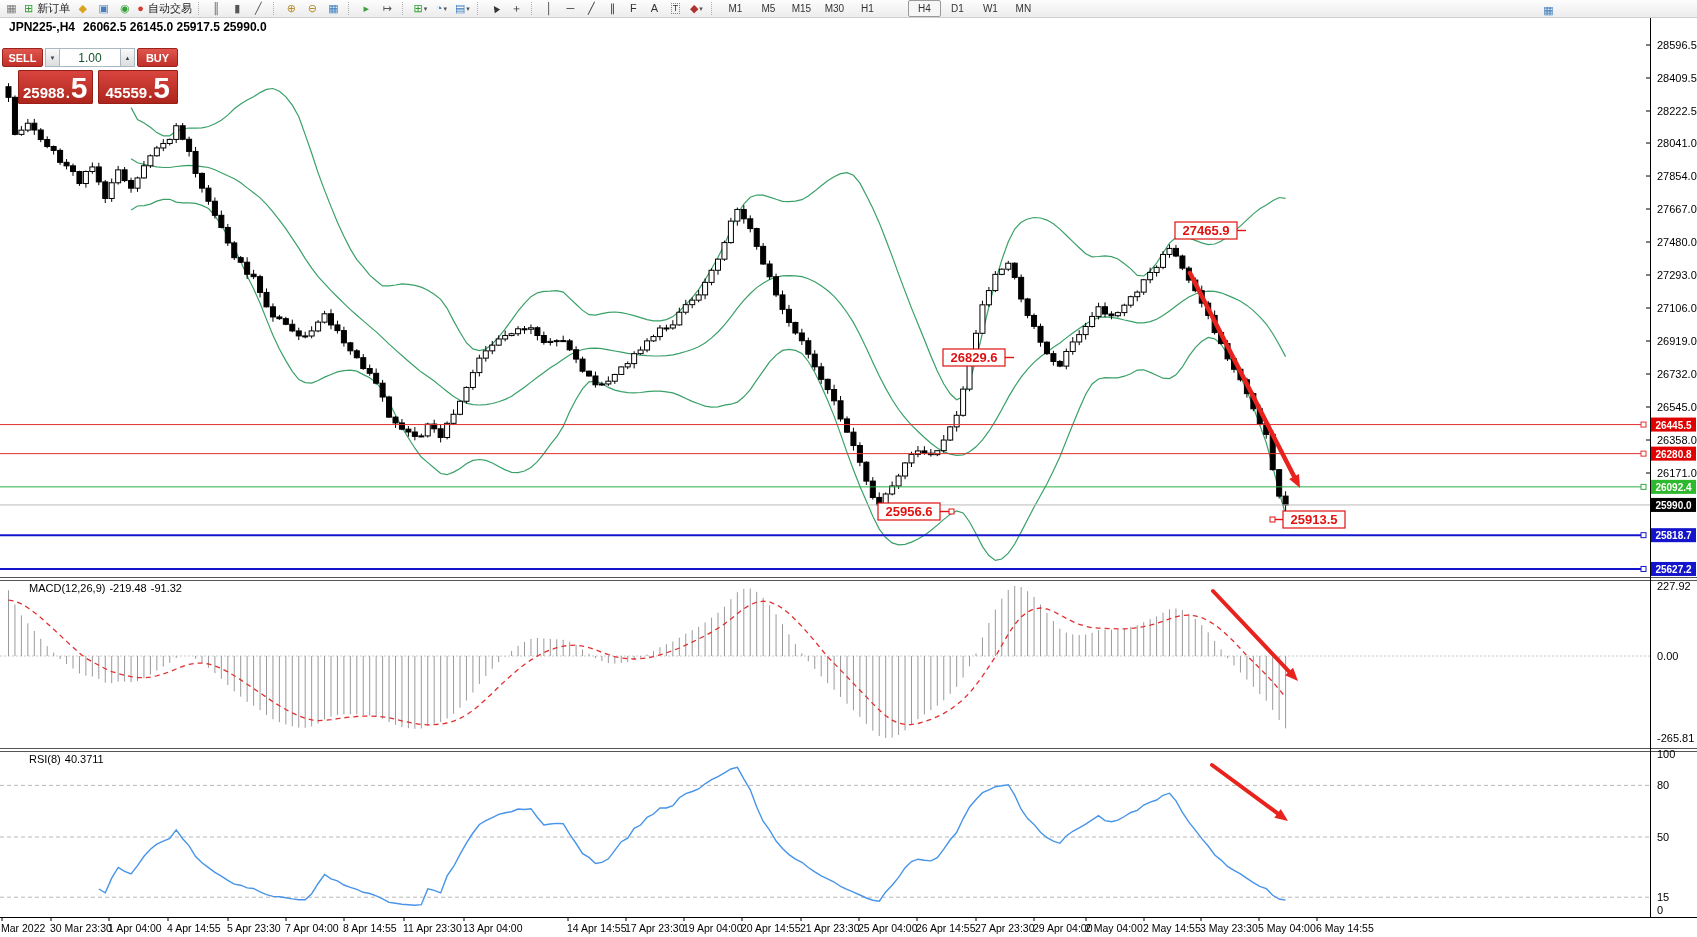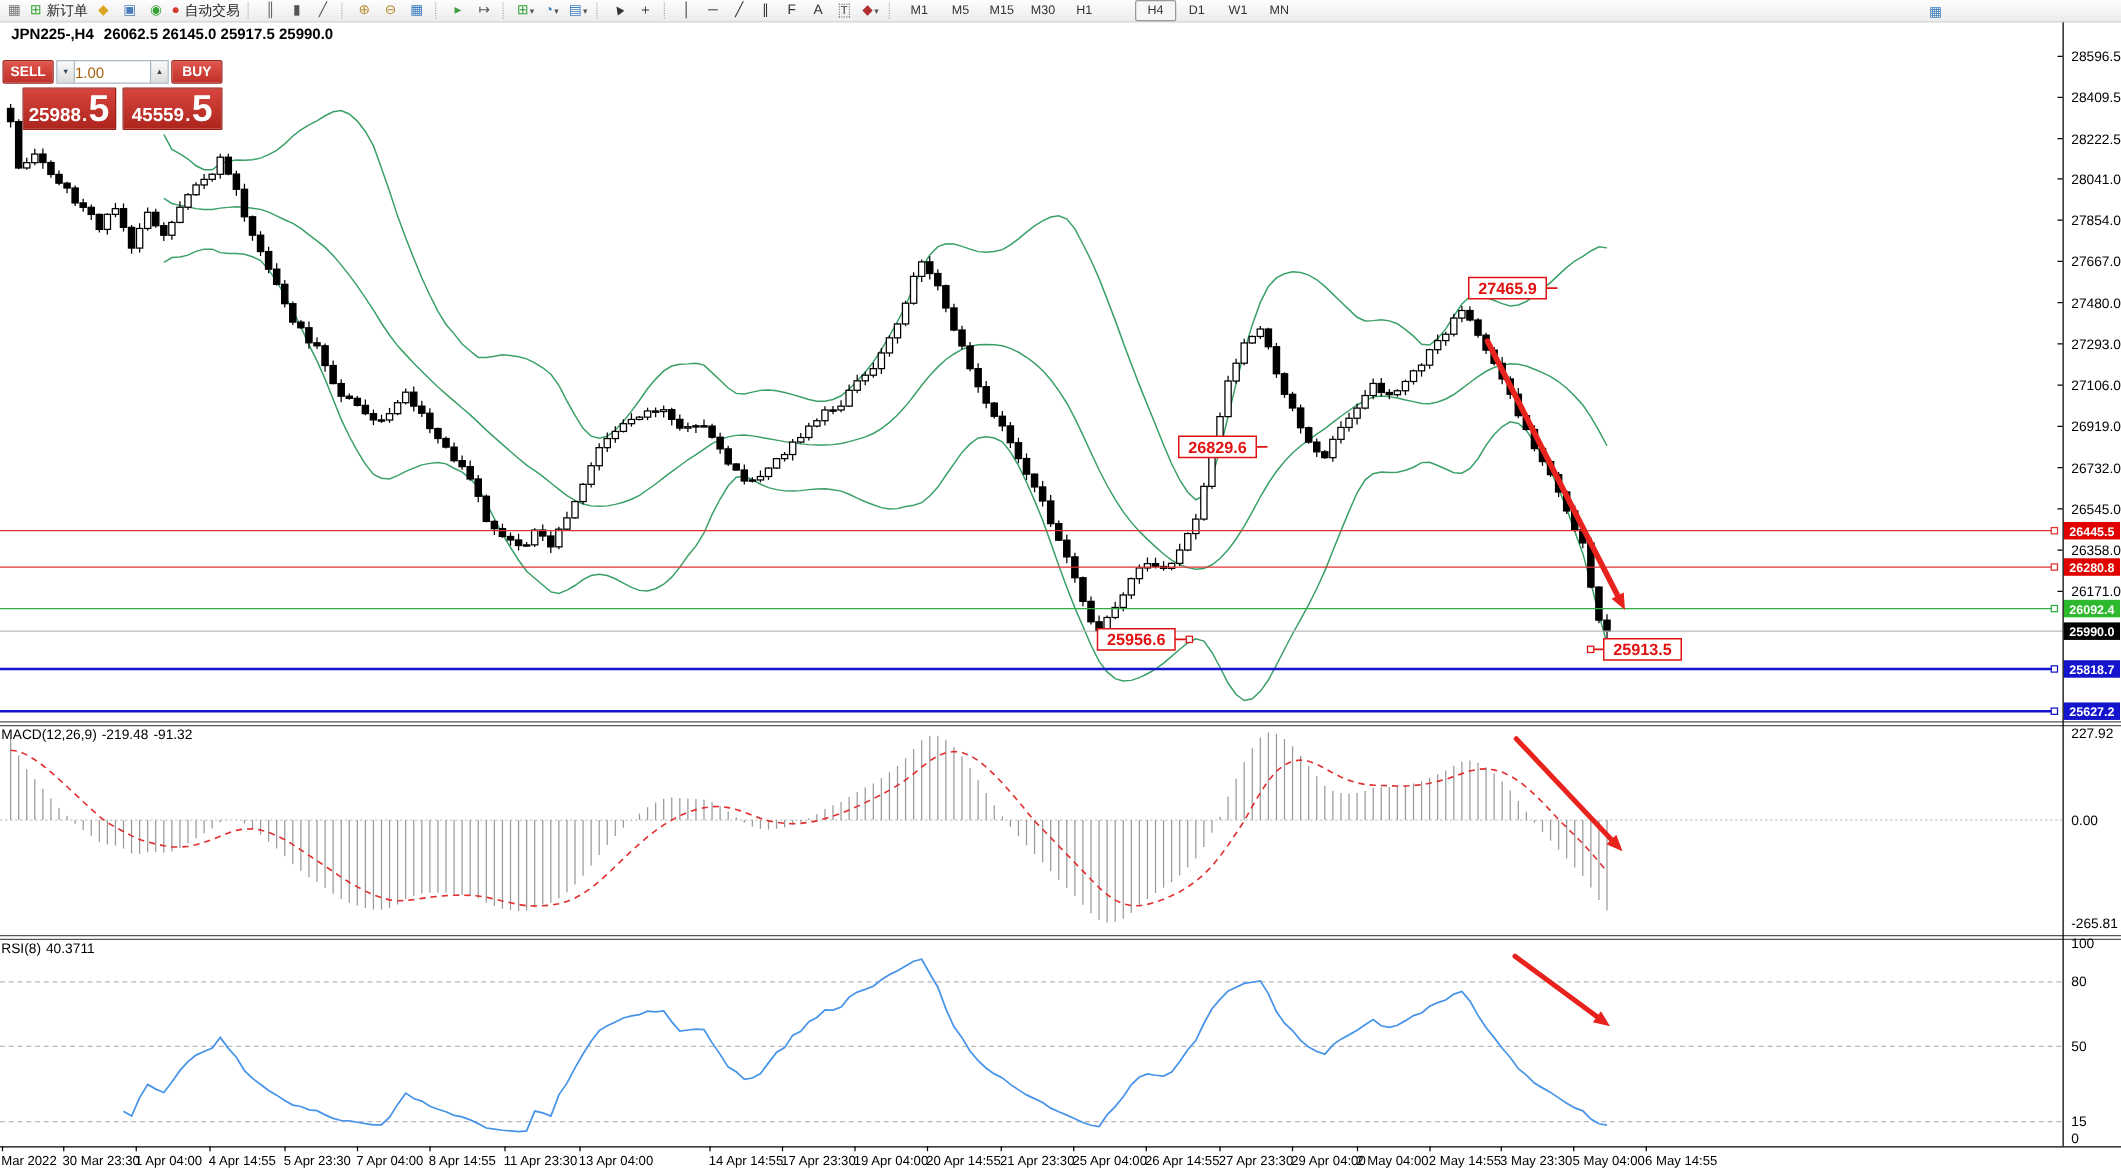--- a/index.html
+++ b/index.html
@@ -24,31 +24,31 @@
   .quote-line{position:absolute;left:9px;top:20px;z-index:6;font-size:12px;font-weight:bold;color:#000;white-space:nowrap;}
   .quote-line .sym{margin-right:8px;}
   
   .trade-panel{position:absolute;left:2px;top:48px;width:176px;z-index:10;}
   .tp-row1{display:flex;height:19px;gap:2px;}
   .btn-trade{width:39px;background:linear-gradient(#e0564e,#c03028);color:#fff;font-size:11px;font-weight:bold;
              border:1px solid #9c221c;border-radius:2px;display:flex;align-items:center;justify-content:center;cursor:default;}
   .vol{display:flex;flex:1;height:19px;box-sizing:border-box;}
   .spin{width:15px;background:linear-gradient(#fafafa,#dcdcdc);font-size:6px;color:#345;display:flex;align-items:center;
         justify-content:center;border:1px solid #aab8c4;box-sizing:border-box;cursor:default;}
-  .vol-input{flex:1;width:60px;text-align:left;font-size:12px;border:1px solid #aab8c4;border-left:none;border-right:none;
-             box-sizing:border-box;font-family:"Liberation Sans",sans-serif;color:#a16207;padding:0;}
+  .vol-input{flex:1;width:60px;text-align:center;font-size:12px;border:1px solid #aab8c4;border-left:none;border-right:none;
+             box-sizing:border-box;font-family:"Liberation Sans",sans-serif;color:#14532d;padding:0;}
   .tp-row2{display:flex;gap:5px;margin-top:3px;height:34px;padding-left:16px;}
   .price-box{background:linear-gradient(#d8453e,#ad251d);color:#fff;display:flex;align-items:flex-end;
              justify-content:center;padding:0 2px 2px 2px;border:1px solid #971f18;border-radius:1px;box-sizing:border-box;}
   .price-box.sell{width:86px;}  .price-box.buy{width:93px;}
   .pb-main{font-size:15px;font-weight:bold;line-height:1.1;letter-spacing:0;}
   .pb-dot{font-size:15px;font-weight:bold;line-height:1.1;margin:0 1px;}
   .pb-big{font-size:30px;font-weight:bold;line-height:0.82;}
   
-  .ind-label{position:absolute;z-index:6;font-size:11px;color:#000;white-space:nowrap;}
+  .ind-label{position:absolute;z-index:6;font-size:11px;color:#000;white-space:nowrap;padding-left:28px;}
   #macd-label{left:1px;top:582px;}
   #rsi-label{left:1px;top:753px;}
   .ind-label span{margin-right:4px;}
   
   #chart-svg{position:absolute;left:0;top:0;z-index:1;}
   #chart-svg text{font-family:"Liberation Sans",sans-serif;}
 </style>
 </head>
 <body>
 

